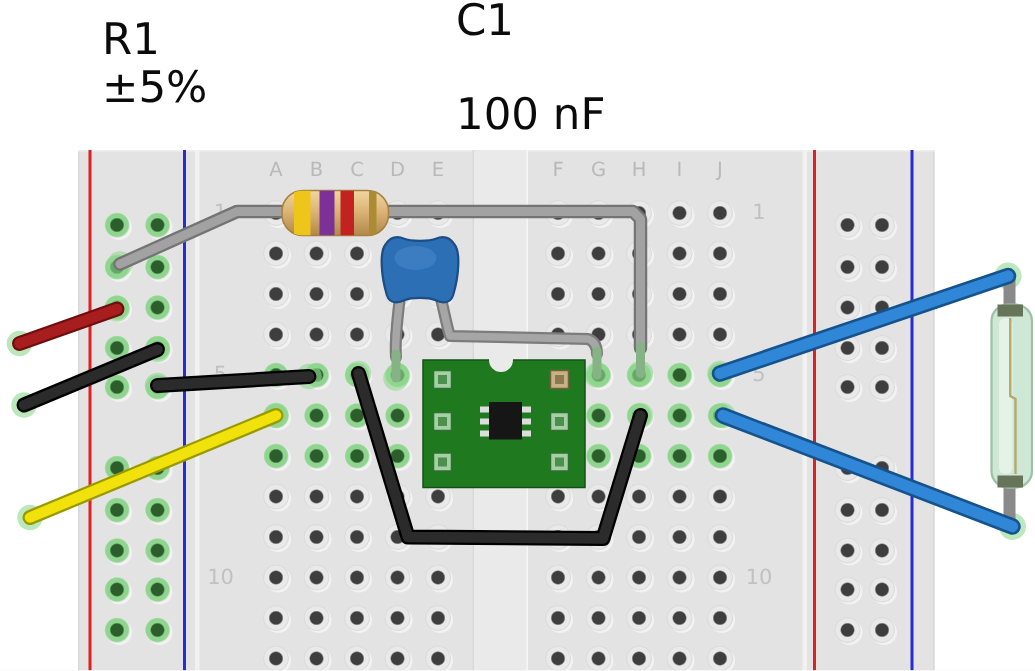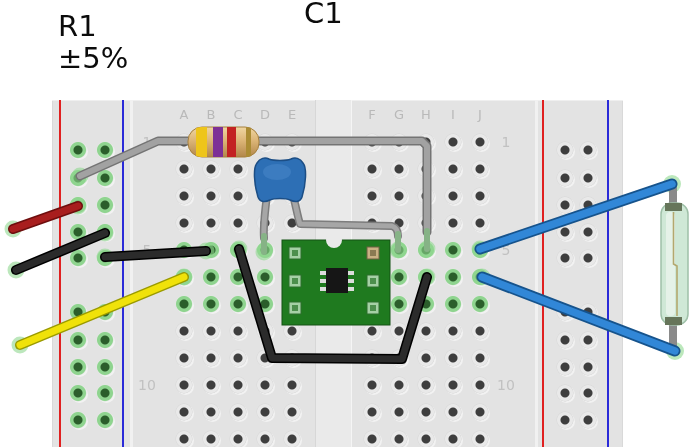--- a/index.html
+++ b/index.html
@@ -347,17 +347,17 @@
           <rect x="320" y="279" width="6" height="4" fill="#dddddd"></rect>
           <rect x="320" y="287" width="6" height="4" fill="#dddddd"></rect>
         <rect x="348" y="271" width="6" height="4" fill="#dddddd"></rect>
           <rect x="348" y="279" width="6" height="4" fill="#dddddd"></rect>
           <rect x="348" y="287" width="6" height="4" fill="#dddddd"></rect>
         <rect x="326" y="268" width="22" height="25" fill="#161616"></rect>
       </g>
     </g>
   </svg>
 
-  <div class="anno" style="left:58px;top:11px"><span>R1</span><br><span>±5%</span><br></div>
-
-  <div class="anno" style="left:304px;top:-2px"><span>C1</span><br><br></div>
+  <div class="anno" style="left:68px;top:11px"><span>R1</span><br><span>±5%</span><br></div>
+
+  <div class="anno" style="left:304px;top:-2px"><span>C1</span><br><br><span>100 nF</span></div>
 
 </div>
 
 </body></html>

